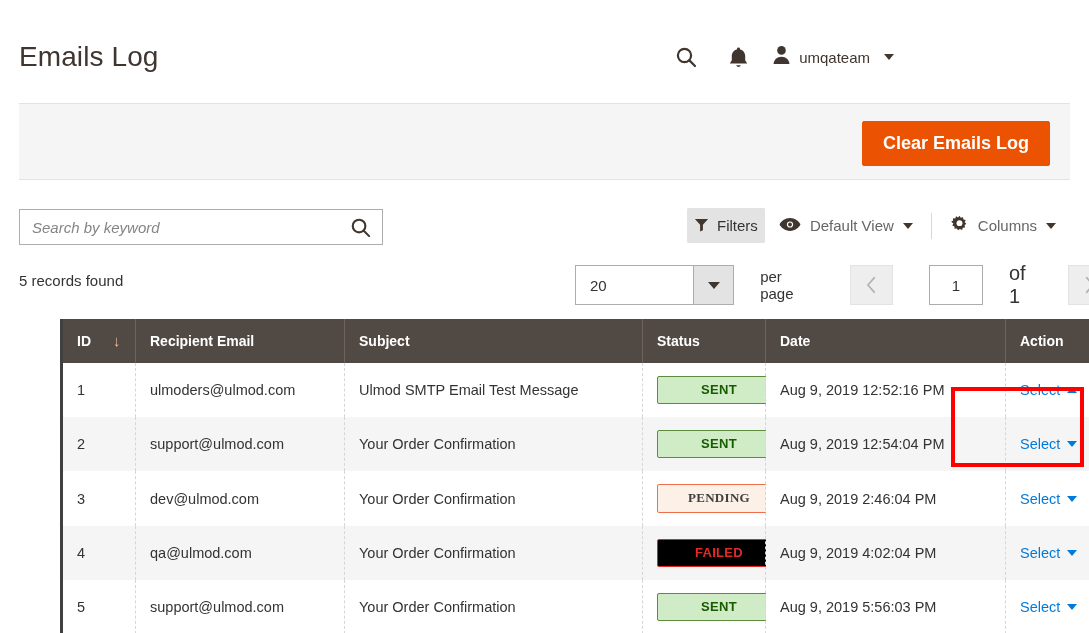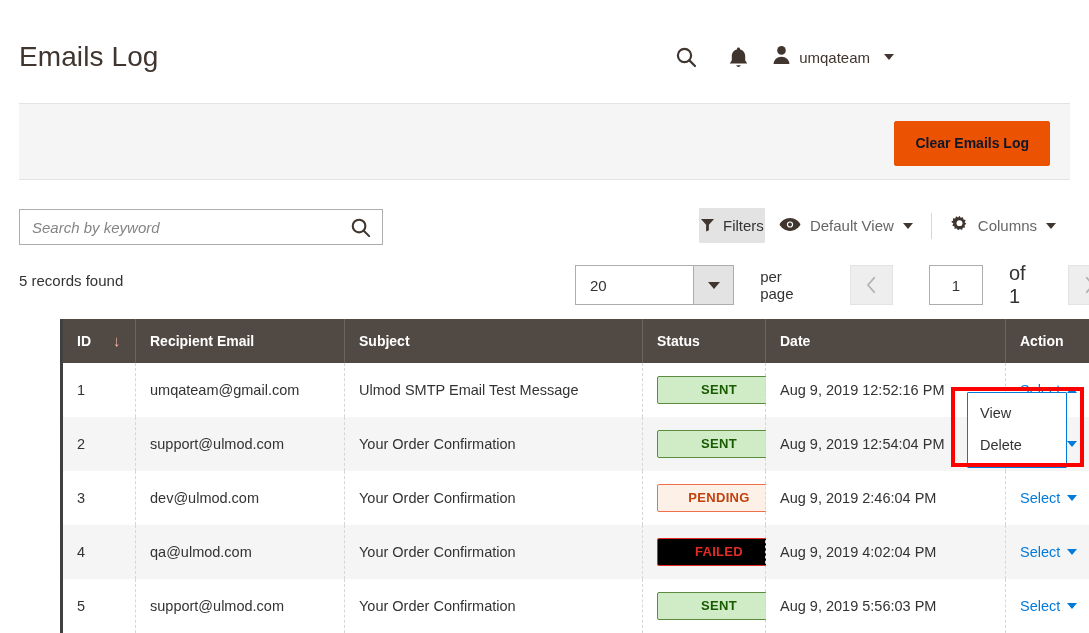--- a/index.html
+++ b/index.html
@@ -44,23 +44,23 @@
   }
 
   
   .actions-band {
     position: absolute; left: 19px; top: 103px; width: 1051px; height: 77px;
     background: #f5f5f5;
     border-top: 1px solid #e3e3e3; border-bottom: 1px solid #e3e3e3;
   }
   .primary-btn {
     position: absolute; right: 20px; top: 17px;
-    background: #eb5202; color: #0f172a;
+    background: #eb5202; color: #ffffff;
     border: 1px solid #eb5202; border-radius: 2px;
-    font-size: 14px; font-weight: bold;
+    font-size: 18px; font-weight: bold;
     padding: 12px 20px 13px 20px;
     cursor: pointer; line-height: 18px;
     font-family: "Liberation Sans", sans-serif;
   }
 
   
   .grid-toolbar {
     position: absolute; left: 19px; top: 209px; width: 1051px; height: 38px;
   }
   .search-box {
@@ -80,21 +80,21 @@
     width: 44px; height: 34px; display: flex; align-items: center; justify-content: center;
     cursor: pointer;
   }
   .toolbar-right {
     position: absolute; right: 0; top: -1px;
     display: flex; align-items: center;
   }
   .filters-btn {
     display: flex; align-items: center; gap: 8px;
     background: #e3e3e3; border: 1px solid #e3e3e3; border-radius: 1px;
-    height: 35px; padding: 0 0; cursor: pointer;
+    height: 35px; padding: 0 6px; cursor: pointer;
     font-size: 15px; color: #333;
   }
   .view-ctl, .columns-ctl {
     display: flex; align-items: center; gap: 9px;
     padding: 0 14px; height: 35px; cursor: pointer;
     font-size: 15px; color: #666;
   }
   .vert-sep { width: 1px; height: 26px; background: #d6d6d6; margin: 0 4px; }
   .caret-sm {
     width: 0; height: 0;
@@ -165,21 +165,21 @@
   .grid tbody tr.even td { background: #f5f5f5; }
   .grid tbody tr.odd  td { background: #ffffff; }
 
   .badge {
     display: block; text-align: center;
     font-size: 13px; font-weight: bold; letter-spacing: 0.3px;
     padding: 5px 0 6px 0; width: 124px;
     border-radius: 2px;
   }
   .badge-sent    { background: #d0ecc6; border: 1px solid #5b8c3e; color: #185b00; }
-  .badge-pending { background: #fdf0e7; border: 1px solid #ef6f4a; color: #c2410c; }
+  .badge-pending { background: #fdf0e7; border: 1px solid #ef6f4a; color: #404040; font-family: Liberation Serif, serif; }
   .badge-failed  { background: #000000; border: 1px solid #e22626; color: #e02b27; }
 
   .action-cell { position: relative; }
   .select-link {
     color: #007bdb; font-size: 14.5px; cursor: pointer;
     display: inline-flex; align-items: center; gap: 7px;
   }
   .caret-blue-dn {
     width: 0; height: 0;
     border-left: 5px solid transparent; border-right: 5px solid transparent;
@@ -341,21 +341,21 @@
         <th>Recipient Email</th>
         <th>Subject</th>
         <th>Status</th>
         <th>Date</th>
         <th>Action</th>
       </tr>
     </thead>
     <tbody>
       <tr class="odd">
         <td>1</td>
-        <td>umqateam@gmail.com</td>
+        <td>ulmoders@ulmod.com</td>
         <td>Ulmod SMTP Email Test Message</td>
         <td>
           <span class="badge badge-sent">SENT</span>
         </td>
         <td>Aug 9, 2019 12:52:16 PM</td>
         <td class="action-cell">
           <span class="select-link">
             <span>Select</span>
             <span class="caret-blue-up"></span>
           </span>
@@ -417,20 +417,16 @@
         <td class="action-cell">
           <span class="select-link">
             <span>Select</span>
             <span class="caret-blue-dn"></span>
           </span>
         </td>
       </tr>
     </tbody>
   </table>
 
-  <div class="action-menu">
-    <div class="action-menu-item">View</div>
-    <div class="action-menu-item">Delete</div>
-  </div>
 
   <div class="annot-box"></div>
 
 </div>
 
 </body></html>

